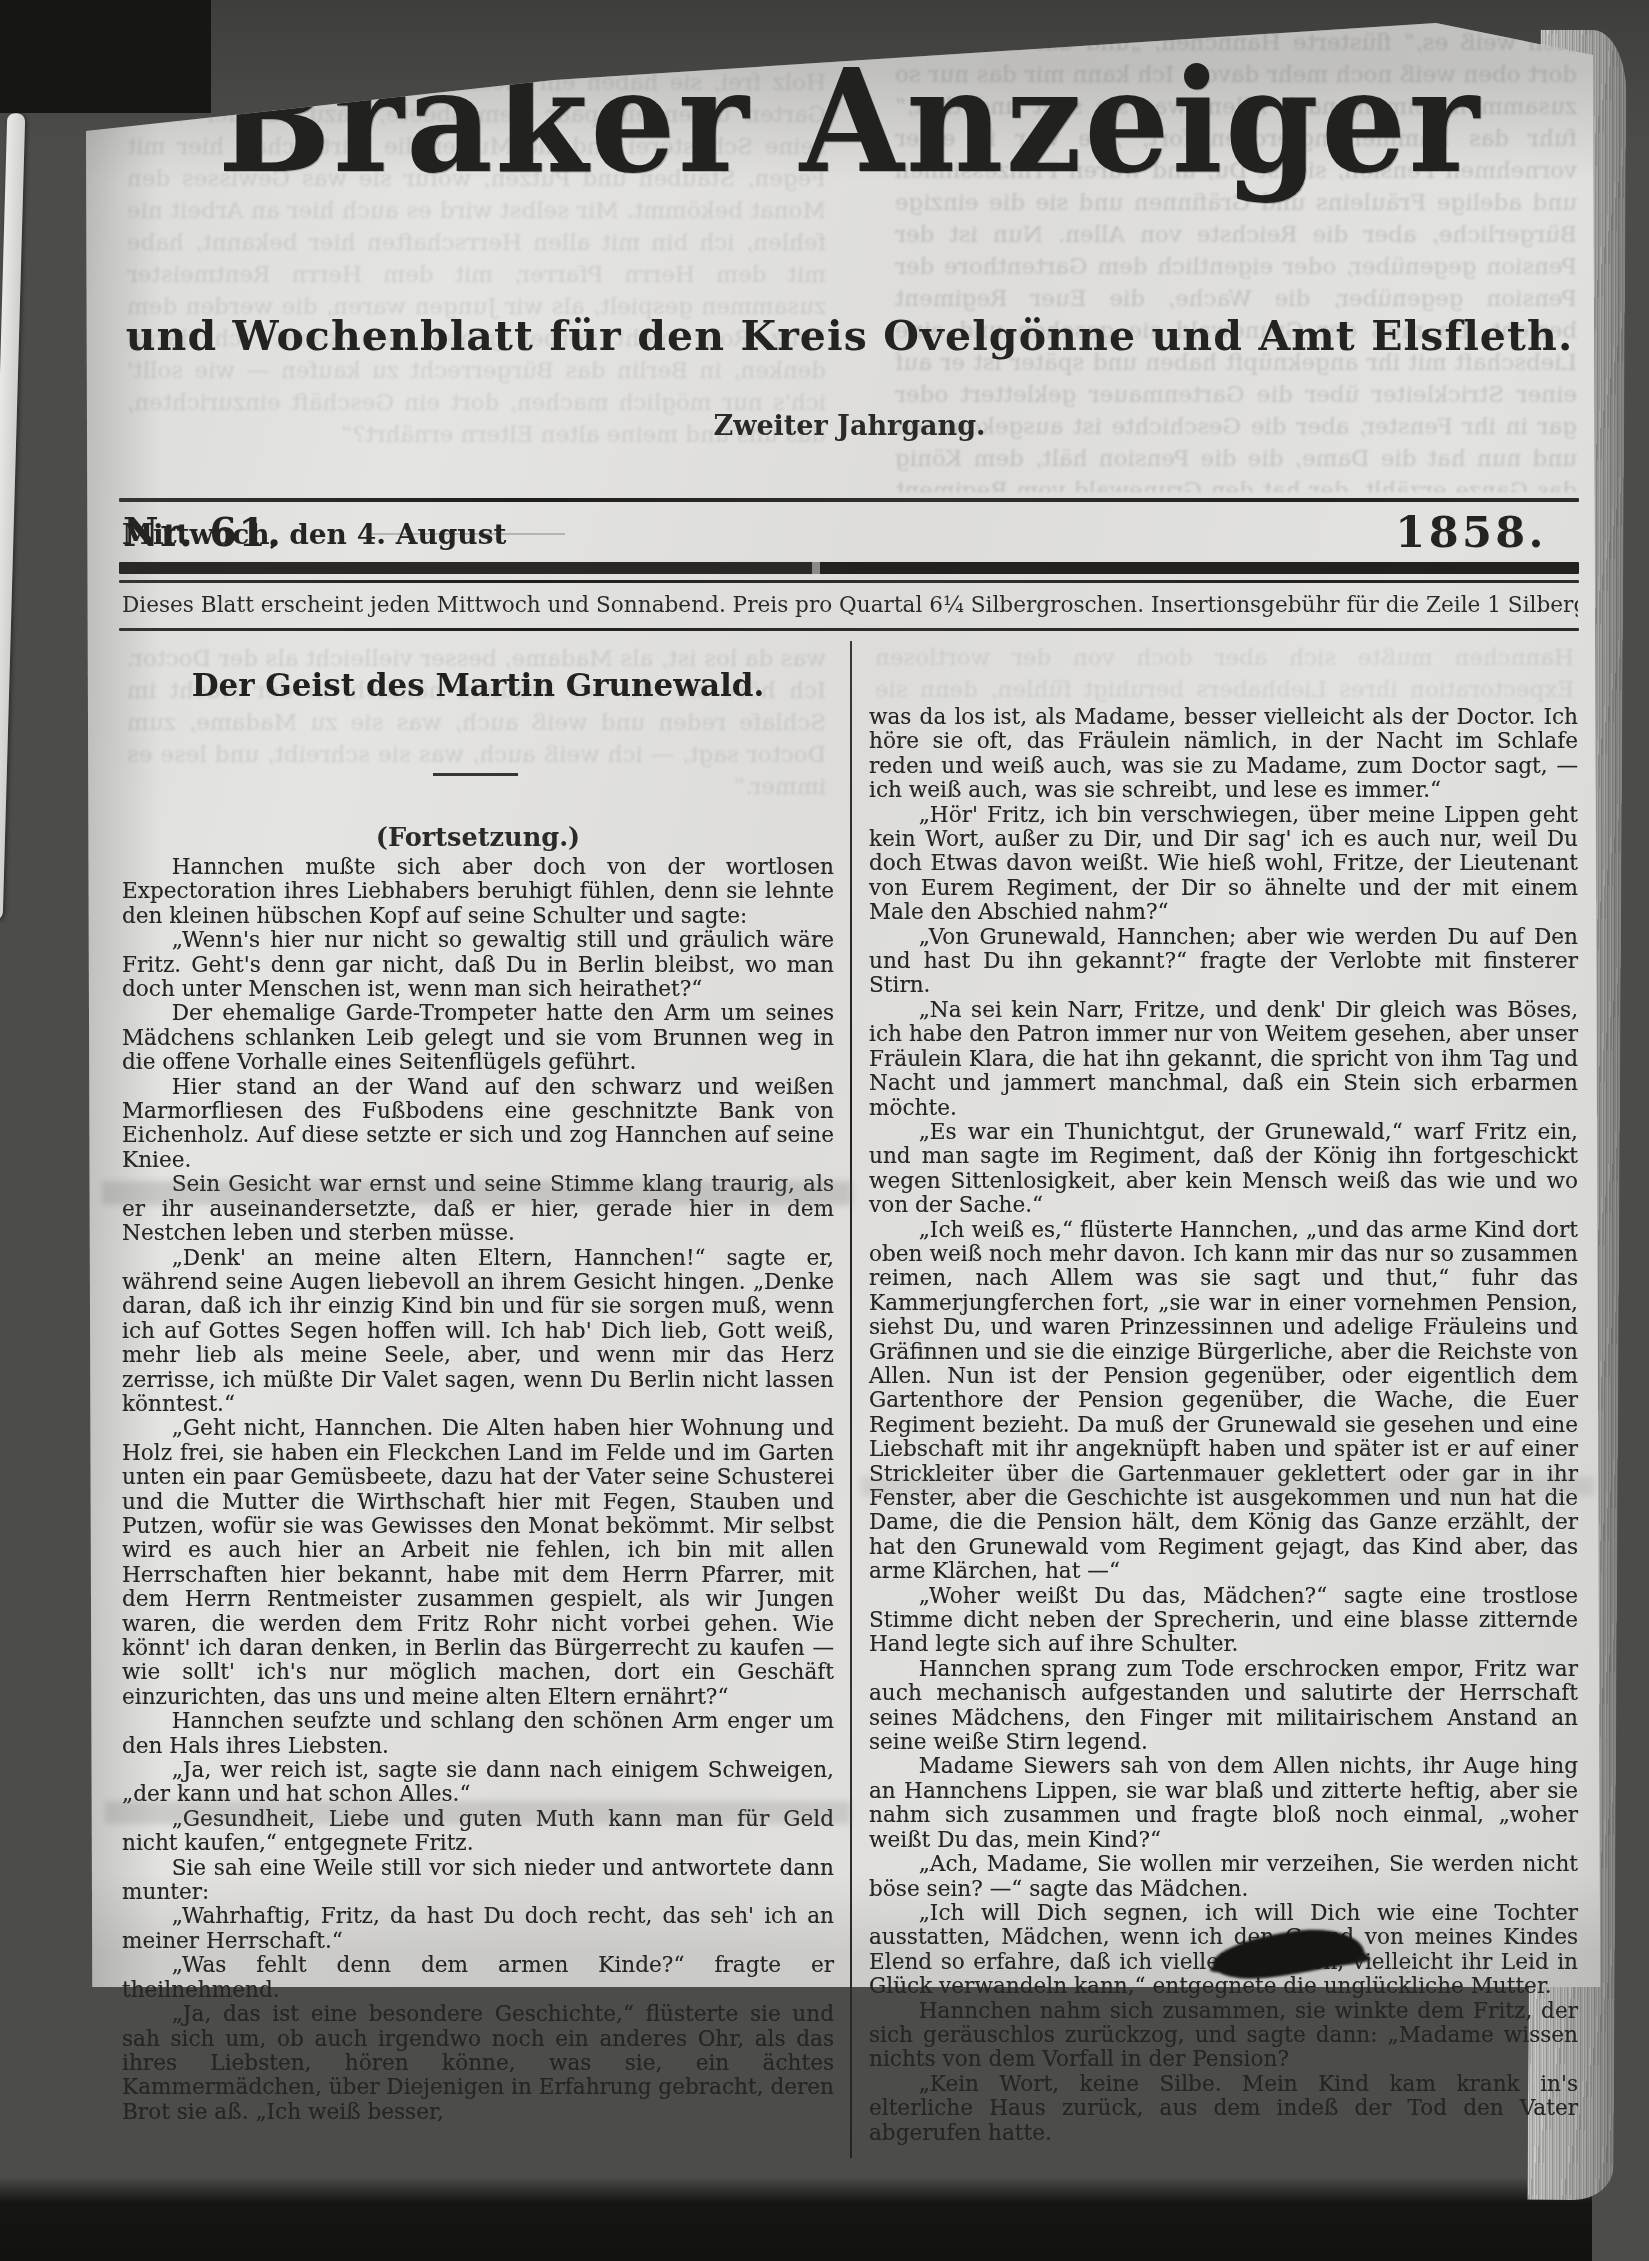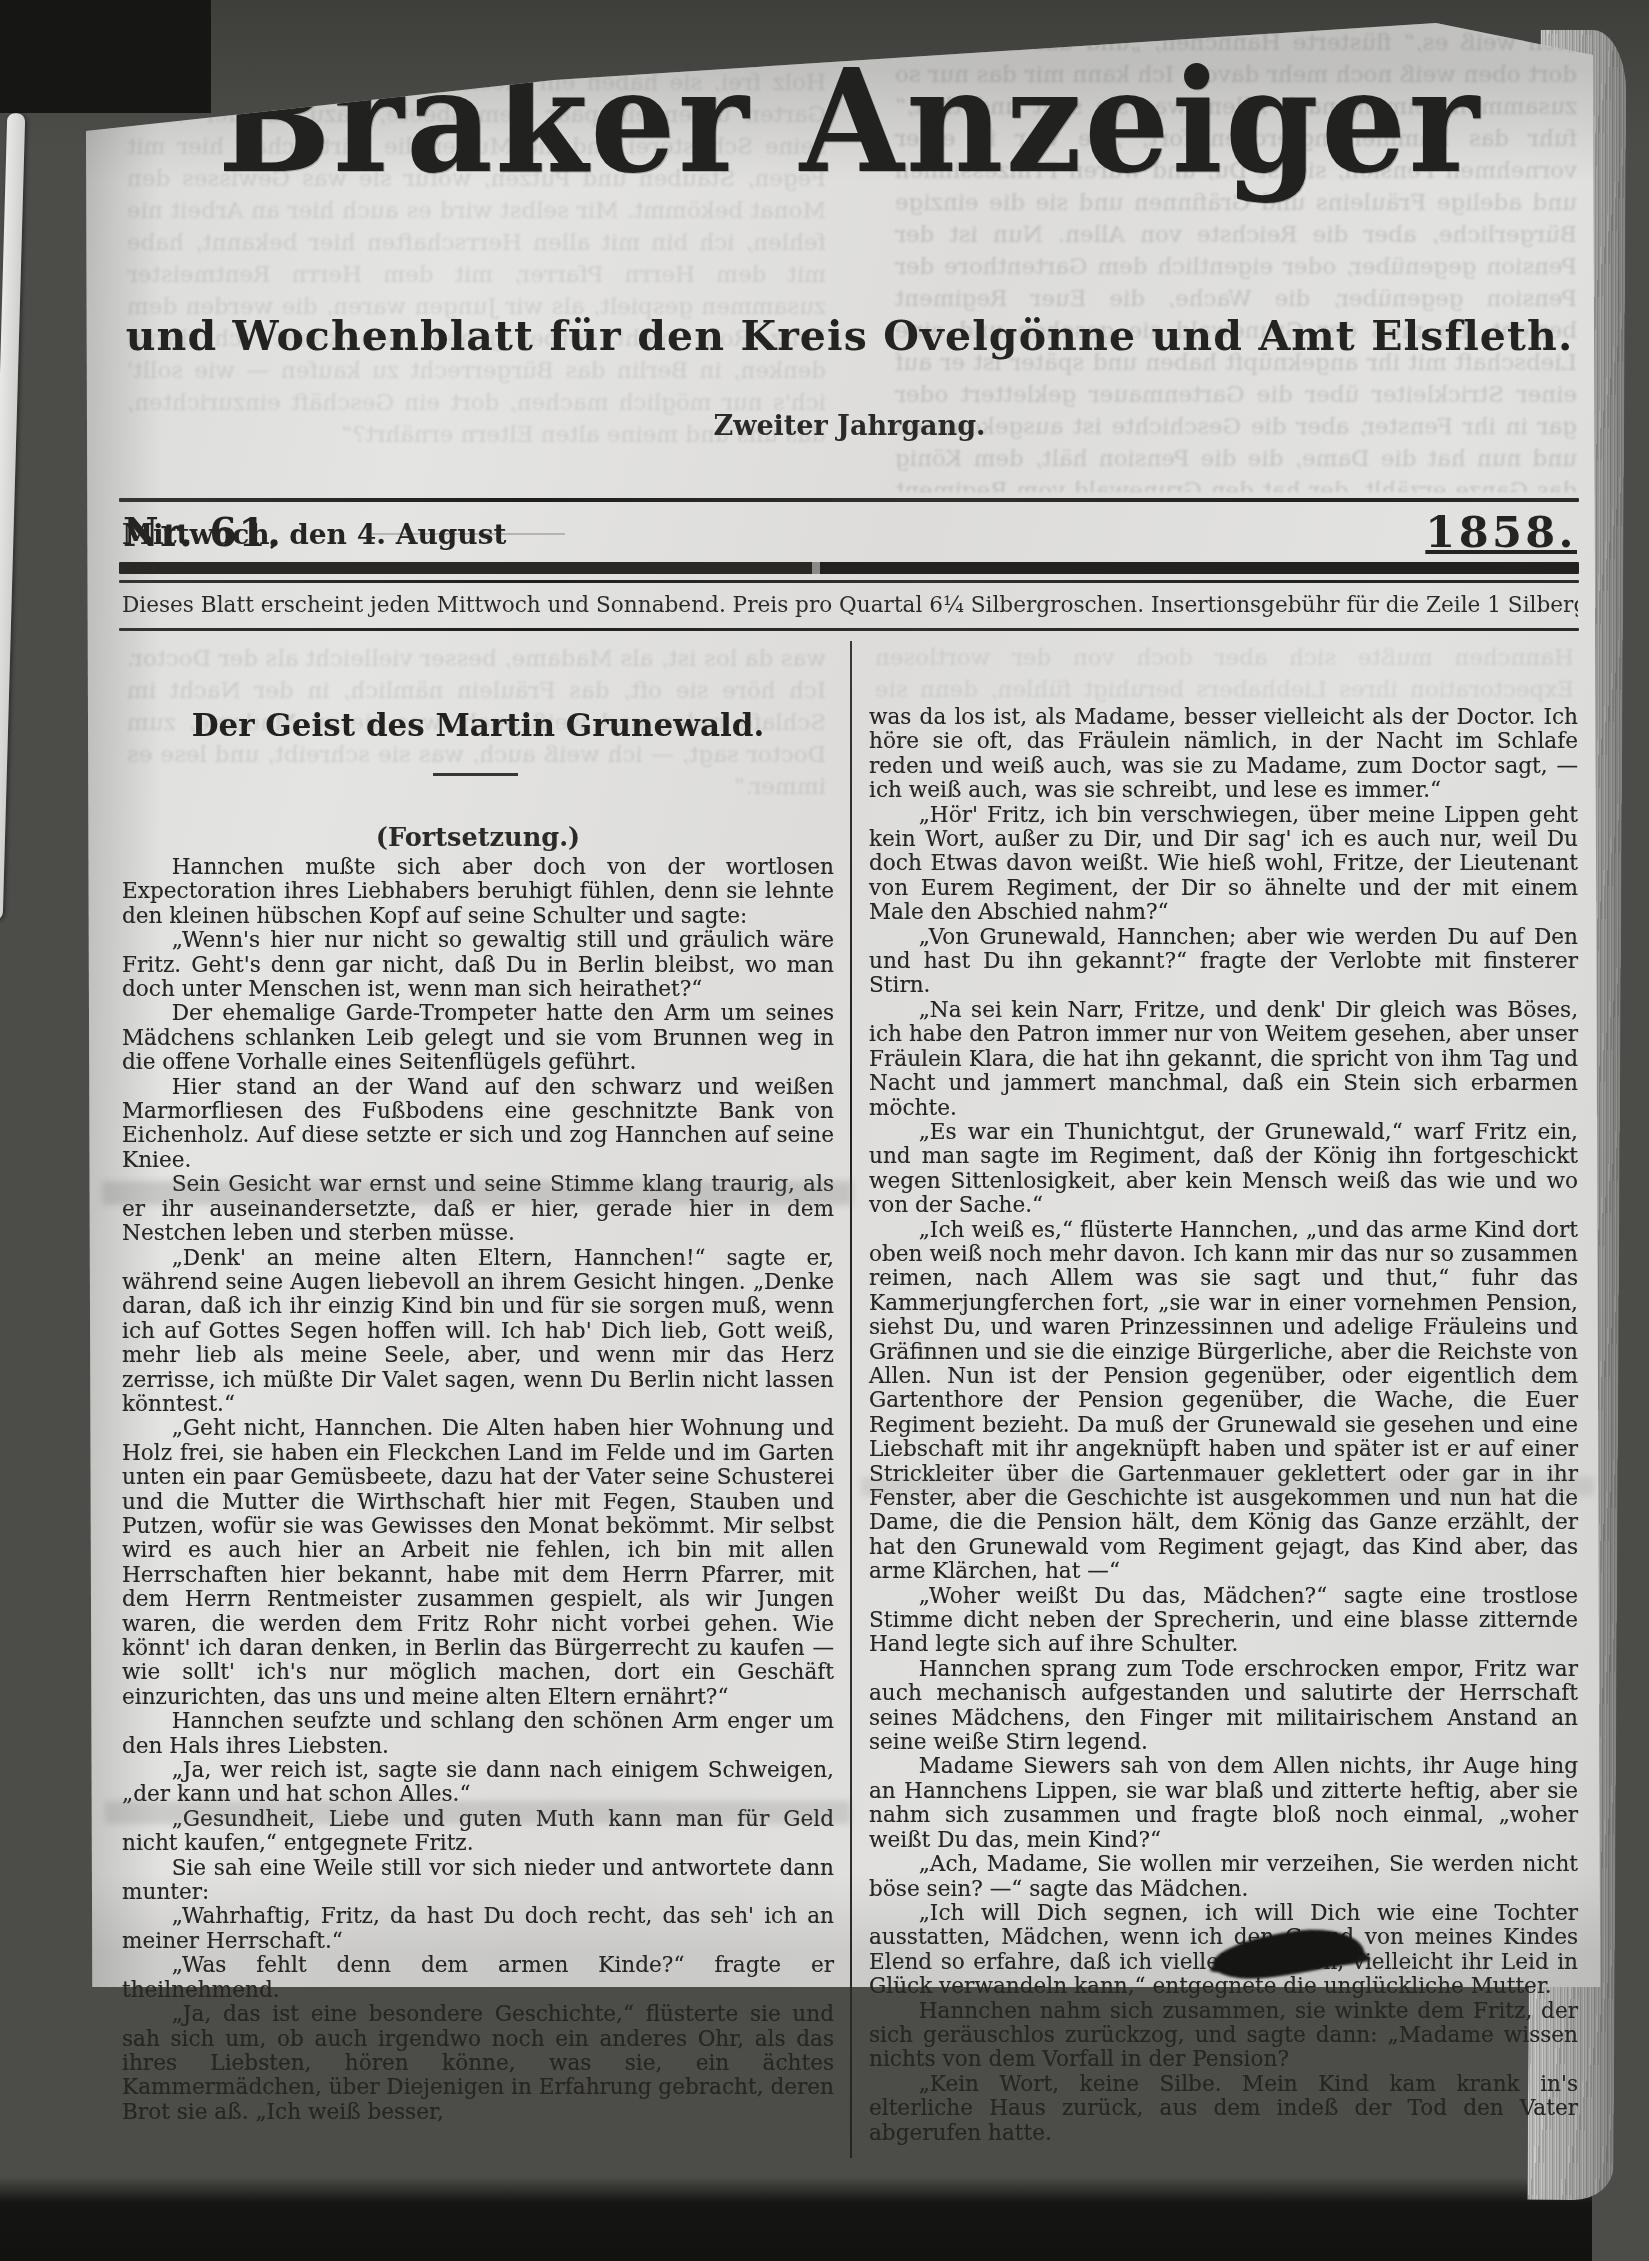--- a/index.html
+++ b/index.html
@@ -45,28 +45,28 @@
       background:linear-gradient(90deg,#36342f 0%,#201e1b 28%,#32302b 55%,#23211e 80%,#2e2c29 100%);}
   .rule-1{top:498px;height:4px;}
   .rule-thick{top:562px;height:12px;
       background:linear-gradient(90deg,#2a2825 0 47.5%,#8a8a86 47.5% 48%,#232120 48% 100%);}
   .rule-3{top:580px;height:3.4px;}
   .rule-4{top:628px;height:3.4px;}
   .issue-no{position:absolute;left:81px;top:509px;font-size:39px;font-weight:bold;letter-spacing:1.7px;}
   .pencil-dash{position:absolute;left:330px;top:533px;width:193px;height:2.3px;
       background:#8f8f8d;opacity:.55;filter:blur(0.6px);}
   .date-line{position:absolute;left:80px;top:518px;width:1455px;text-align:left;font-size:28px;font-weight:bold;}
-  .year{position:absolute;left:1285px;top:507px;width:250px;text-align:right;
-      font-size:43px;font-weight:bold;letter-spacing:3.4px;text-decoration:underline;}
+  .year{position:absolute;left:1255px;top:507px;width:250px;text-align:right;
+      font-size:43px;font-weight:bold;letter-spacing:3.4px;}
   .notice{position:absolute;left:80px;top:592px;width:1456px;font-size:21.6px;
       white-space:nowrap;overflow:hidden;color:#2c2a27;}
   
   .col-divider{position:absolute;left:808px;top:641px;width:2.3px;height:1517px;
       background:linear-gradient(180deg,#3a3834,#232120 30%,#35332f 70%,#262422);}
-  .art-title{position:absolute;left:80px;top:707px;width:712px;text-align:center;
+  .art-title{position:absolute;left:80px;top:667px;width:712px;text-align:center;
       font-size:31px;font-weight:bold;color:#23211e;}
   .title-dash{position:absolute;left:391px;top:773px;width:85px;height:2.8px;background:#38362f;}
   .continuation{position:absolute;left:80px;top:822px;width:712px;text-align:center;
       font-size:25.6px;font-weight:bold;color:#2c2a26;}
   .col{position:absolute;text-align:justify;color:#272522;
       text-shadow:0 0 0.6px rgba(35,33,30,.4);}
   .col-left{left:80px;top:855px;width:712px;font-size:21.6px;line-height:24.4px;}
   .col-right{left:827px;top:705px;width:709px;font-size:21.6px;line-height:24.4px;}
   .para{margin:0;text-indent:2.3em;}
   .para.flush{text-indent:0;}

